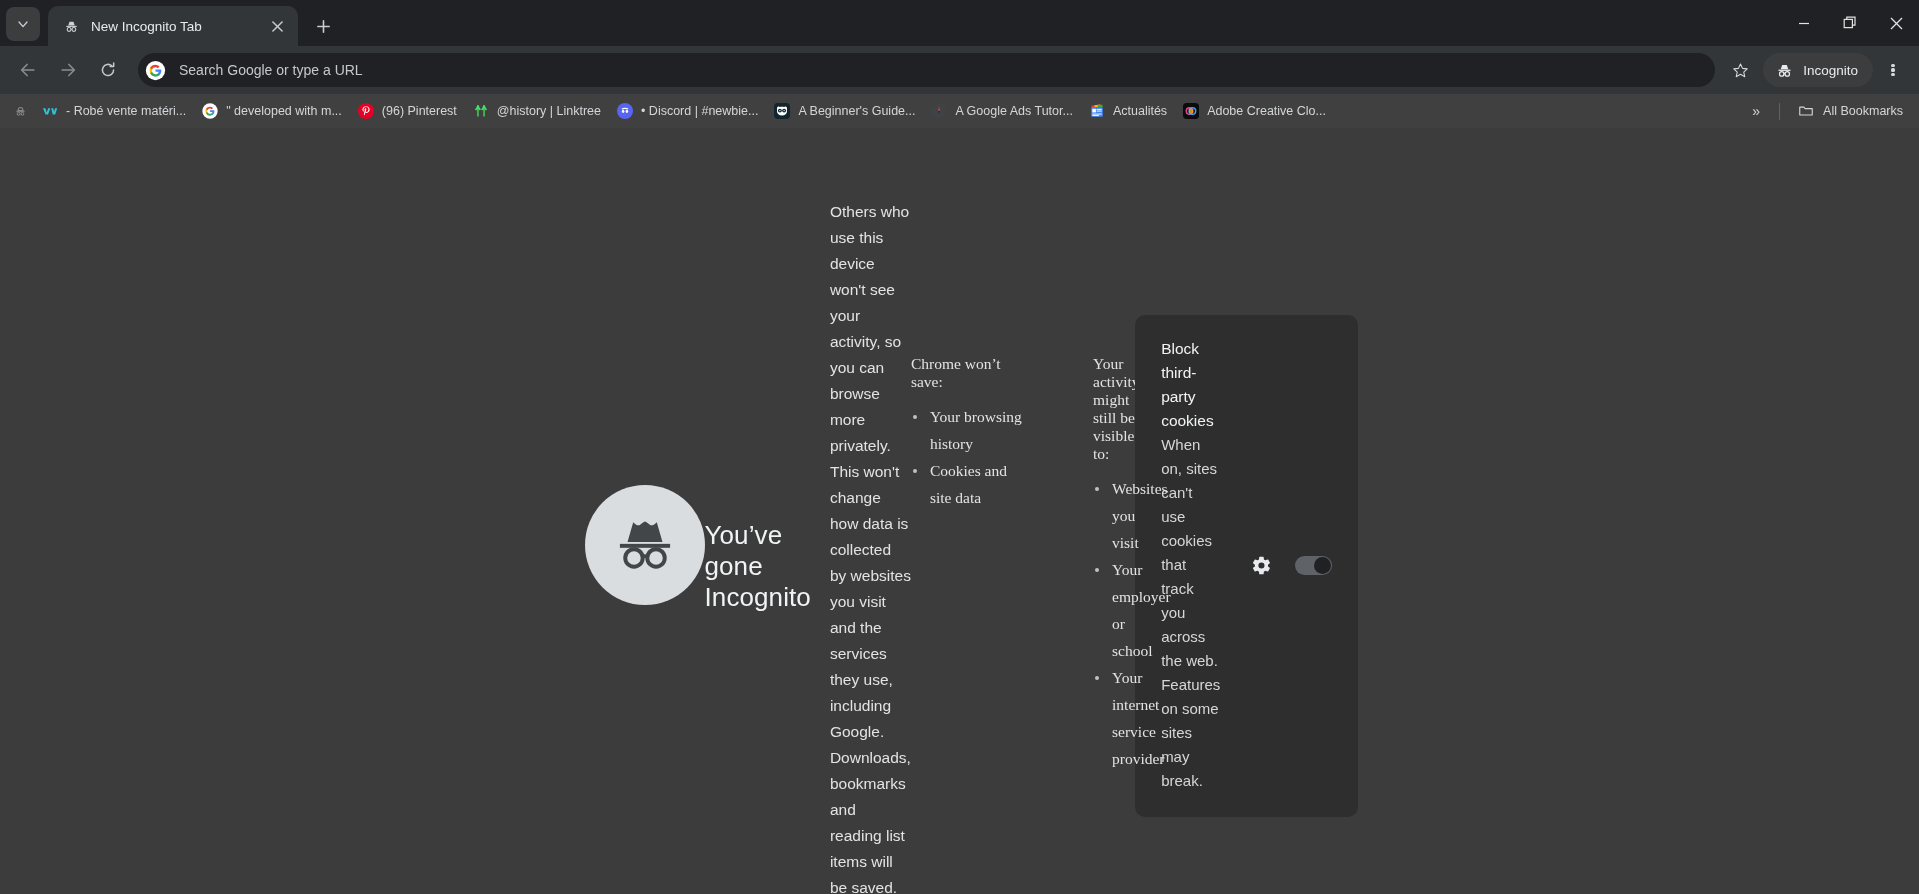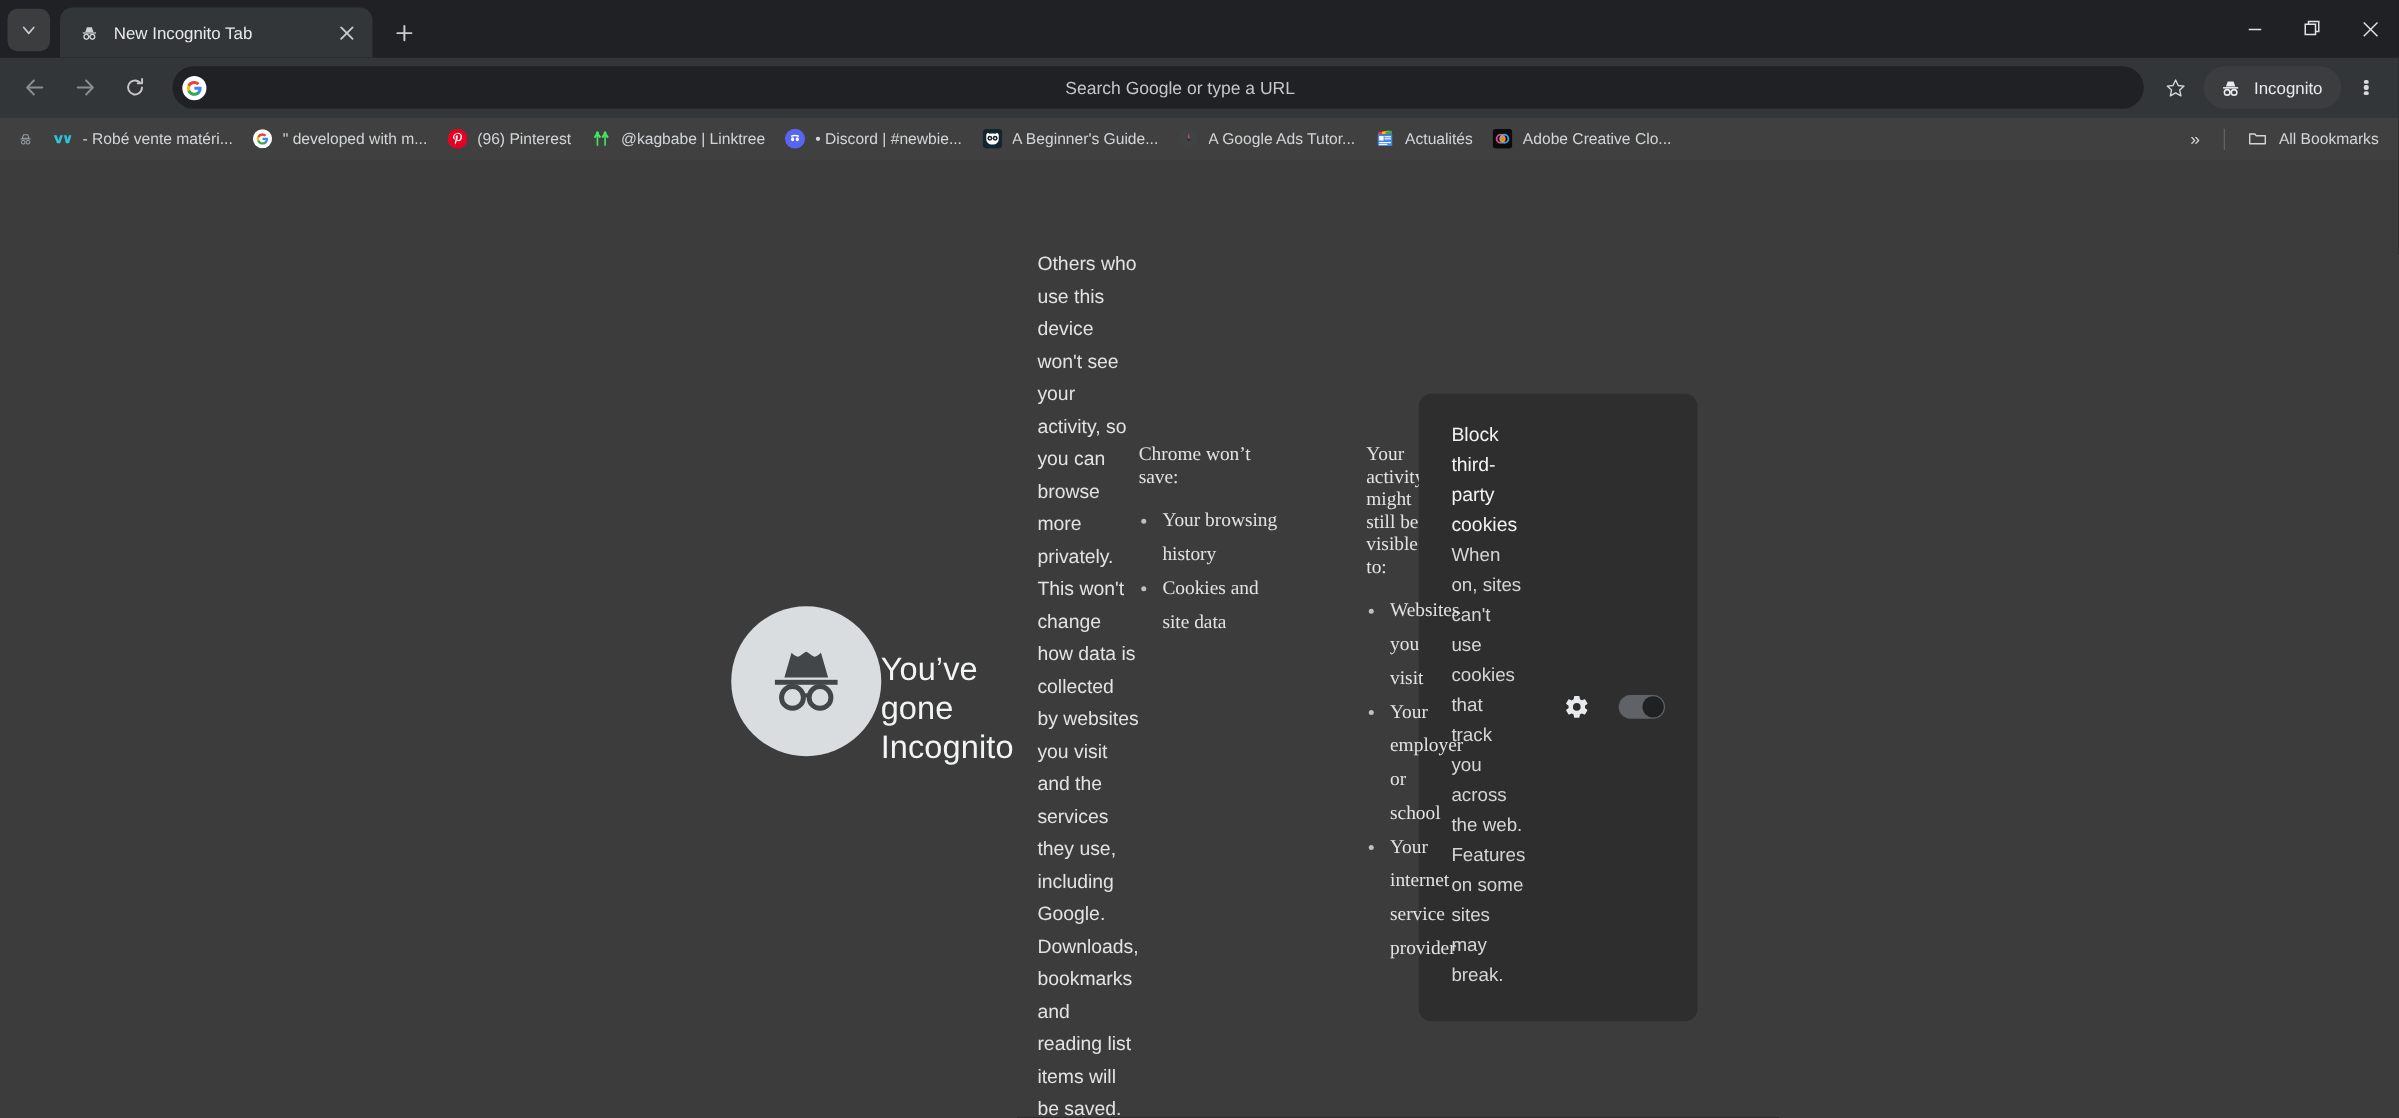--- a/index.html
+++ b/index.html
@@ -79,21 +79,20 @@
   }
   .wc svg { stroke: #e3e3e3; fill: none; stroke-width: 1.2; }
 
   
   .toolbar {
     height: 48px;
     background: #323639;
     display: flex;
     align-items: center;
     padding: 0 10px 0 8px;
-    text-align: center;
   }
   .navbtn {
     width: 34px; height: 34px;
     margin: 0 3px;
     border-radius: 50%;
     display: flex; align-items: center; justify-content: center;
     cursor: pointer;
     flex: 0 0 auto;
   }
   .navbtn svg { width: 18px; height: 18px; fill: none; stroke: #c4c7c5; stroke-width: 1.7; }
@@ -481,21 +480,21 @@
     <span class="bm-icon">
       <svg viewBox="0 0 16 16" width="16" height="16">
         <path d="M4.3 2.2 L5.6 2.2 L5.6 13.6 L4.3 13.6 Z" fill="#43e660"></path>
         <path d="M4.95 2.2 L7.9 6.6 L6.6 7.6 L3.6 3.2 Z" fill="#43e660"></path>
         <path d="M4.95 2.2 L2.0 6.6 L3.3 7.6 L6.3 3.2 Z" fill="#43e660"></path>
         <path d="M10.4 2.2 L11.7 2.2 L11.7 13.6 L10.4 13.6 Z" fill="#43e660"></path>
         <path d="M11.05 2.2 L14.0 6.6 L12.7 7.6 L9.7 3.2 Z" fill="#43e660"></path>
         <path d="M11.05 2.2 L8.1 6.6 L9.4 7.6 L12.4 3.2 Z" fill="#43e660"></path>
       </svg>
     </span>
-    <span class="bm-label">@kagbabe | Linktree</span>
+    <span class="bm-label">@history | Linktree</span>
   </div>
 
   <div class="bm">
     <span class="bm-icon">
       <svg viewBox="0 0 16 16" width="16" height="16">
         <circle cx="8" cy="8" r="8" fill="#5865f2"></circle>
         <ellipse cx="6.1" cy="8.3" rx="1.25" ry="1.6" fill="#ffffff"></ellipse>
         <ellipse cx="9.9" cy="8.3" rx="1.25" ry="1.6" fill="#ffffff"></ellipse>
         <path d="M4.6 5.6 C6.4 4.6 9.6 4.6 11.4 5.6 L10.9 6.5 C9.4 5.8 6.6 5.8 5.1 6.5 Z" fill="#ffffff"></path>
       </svg>

